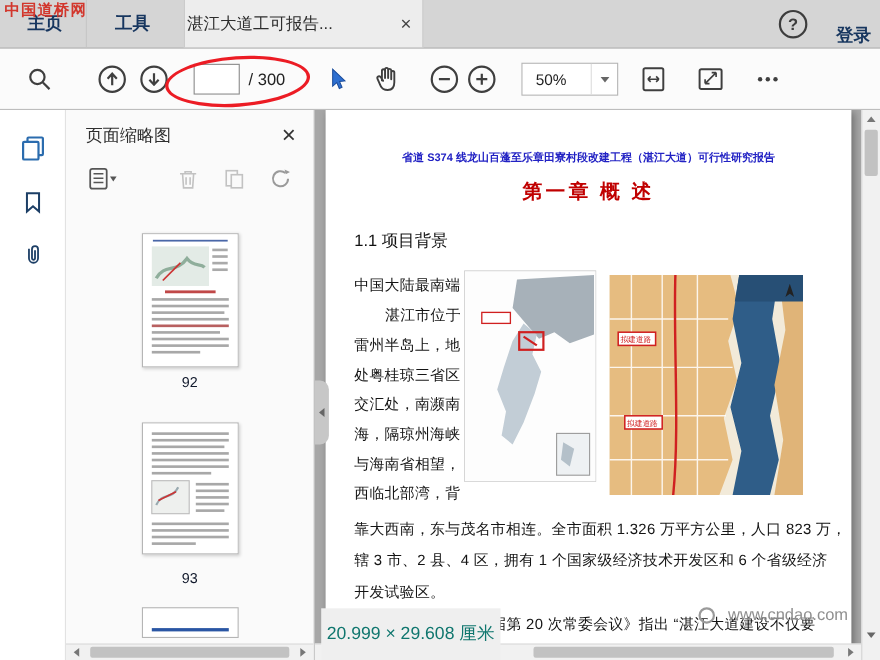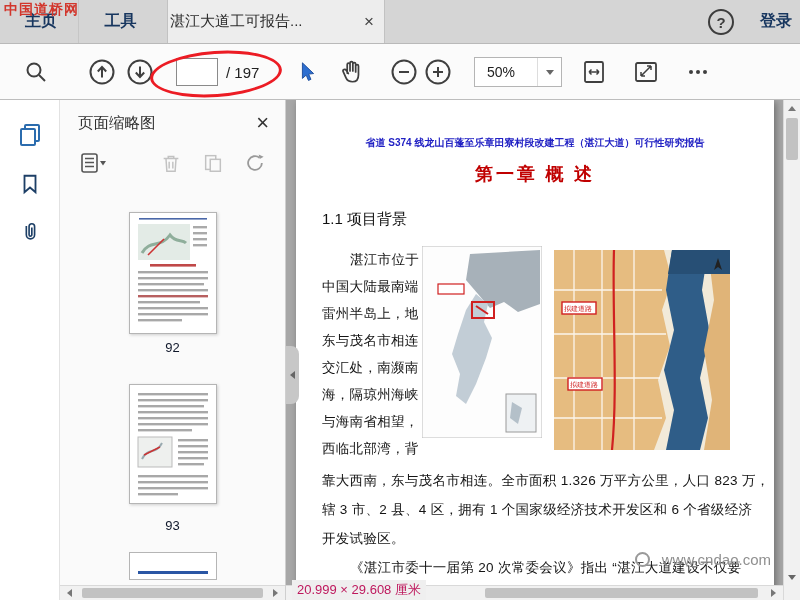--- a/index.html
+++ b/index.html
@@ -8,21 +8,21 @@
 
   
   .tabbar{position:absolute;left:0;top:0;right:0;height:44px;background:#d5d5d5;border-bottom:1px solid #b9b9b9;z-index:5}
   .tab{position:absolute;top:0;height:43px;display:flex;align-items:center;justify-content:center;font-weight:bold;color:#17365f;font-size:16px}
   .tab-home{left:0;width:82px}
   .tab-tools{left:78px;width:84px;border-left:1px solid #c6c6c6}
   .doc-tab{position:absolute;left:167px;top:0;width:218px;height:43px;background:#ededed;display:flex;align-items:center;padding:0 10px 0 2px;font-size:15px;color:#2d2d2d;border-left:1px solid #c2c2c2;border-right:1px solid #c2c2c2}
   .doc-tab .title{flex:1;white-space:nowrap;overflow:hidden}
   .doc-close{font-size:17px;color:#444;margin-left:6px;line-height:1}
   .help-btn{position:absolute;right:66px;top:9px;width:26px;height:26px;border:2px solid #3d3d3d;border-radius:50%;display:flex;align-items:center;justify-content:center;font-weight:bold;color:#3d3d3d;font-size:15px}
-  .login{position:absolute;right:8px;top:0;height:43px;display:flex;align-items:center;font-weight:bold;color:#17365f;font-size:16px}
+  .login{position:absolute;right:8px;top:0;height:43px;display:flex;align-items:flex-end;font-weight:bold;color:#17365f;font-size:16px}
 
   
   .toolbar{position:absolute;left:0;right:0;top:44px;height:56px;background:#fbfbfb;border-bottom:1px solid #bdbdbd;z-index:4}
   .ticon{position:absolute;top:50%;transform:translateY(-50%);display:flex;align-items:center;justify-content:center}
   .page-field{position:absolute;left:176px;top:14px;width:42px;height:28px;background:#fff;border:1px solid #8a8a8a;font-size:14px;text-align:center;color:#222;font-family:inherit}
   .page-total{position:absolute;left:226px;top:0;height:56px;display:flex;align-items:center;font-size:15px;color:#222}
   .red-ellipse{position:absolute;left:150px;top:51px;width:132px;height:46px;border:3px solid #ec1c24;border-radius:50%;transform:rotate(-4deg);z-index:30;pointer-events:none}
   .zoom-box{position:absolute;left:474px;top:13px;width:88px;height:30px;border:1px solid #b5b5b5;background:#fff;display:flex;align-items:center;font-size:14px;color:#222}
   .zoom-box .val{flex:1;padding-left:12px}
   .zoom-box .caret-cell{width:24px;height:100%;display:flex;align-items:center;justify-content:center;border-left:1px solid #ddd}
@@ -65,21 +65,21 @@
   .col-lines{position:absolute;top:146px;left:26px;width:102px}
   .col-lines .ln{height:27px;line-height:27px;font-size:13.5px;color:#141414;white-space:nowrap;letter-spacing:.3px}
   .full-lines{position:absolute;top:366px;left:26px;right:14px}
   .full-lines .ln{height:29px;line-height:29px;font-size:13.5px;color:#141414;white-space:nowrap;letter-spacing:.3px}
   .indent{padding-left:28px}
   .map-left{position:absolute;left:126px;top:146px}
   .map-right{position:absolute;left:258px;top:150px}
 
   
   .site-watermark{position:absolute;left:4px;top:1px;font-size:14px;font-weight:bold;color:#d2362c;z-index:40;letter-spacing:1px}
-  .size-label{position:absolute;left:6px;bottom:0;z-index:7;font-size:13px;color:#be185d;background:#efefef;padding:1px 5px}
+  .size-label{position:absolute;left:6px;bottom:0;z-index:7;font-size:16px;color:#0f766e;background:#efefef;padding:13px 5px}
   .page-watermark{position:absolute;right:12px;bottom:32px;z-index:7;display:flex;align-items:center;gap:12px;font-size:15px;color:#8f8f8f}
   .wm-logo{width:15px;height:15px;border:2px solid #9a9a9a;border-radius:50%;display:inline-block}
 </style>
 </head>
 <body>
 
 <div class="tabbar">
   <div class="tab tab-home">
       <span>主页</span>
     </div>
@@ -112,21 +112,21 @@
       </svg>
   </span>
   <span class="ticon" style="left:126px">
     <svg width="28" height="28" viewBox="0 0 28 28">
         <circle cx="14" cy="14" r="11.5" fill="none" stroke="#3f3f3f" stroke-width="2"></circle>
         <path d="M14 8.5 V18.5 M9.8 14.5 L14 19 L18.2 14.5" fill="none" stroke="#3f3f3f" stroke-width="2"></path>
       </svg>
   </span>
 
   <input class="page-field" value="" style="">
-  <span class="page-total">/ 197</span>
+  <span class="page-total">/ 300</span>
 
   <span class="ticon" style="left:296px">
     <svg width="22" height="24" viewBox="0 0 24 24">
         <path d="M7 2 L7 19 L11.1 15.4 L13.6 21.2 L16.3 20 L13.8 14.3 L19.2 13.7 Z" fill="#2e6fd0" stroke="#1b4c9a" stroke-width="1"></path>
       </svg>
   </span>
   <span class="ticon" style="left:338px">
     <svg width="26" height="26" viewBox="0 0 24 24">
         <path d="M8.5 13 V5 a1.3 1.3 0 0 1 2.6 0 v6 M11.1 11 V3.8 a1.3 1.3 0 0 1 2.6 0 V11 M13.7 11 V4.6 a1.3 1.3 0 0 1 2.6 0 V12 M16.3 12 V6.4 a1.3 1.3 0 0 1 2.6 0 V14.5 q0 6.5 -5.5 6.5 q-4.5 0 -6 -3.5 l-2.6 -5.8 q-0.6 -1.4 0.7 -2 q1.3 -0.6 2.1 0.7 l1.9 3" fill="none" stroke="#3f3f3f" stroke-width="1.6" stroke-linecap="round" stroke-linejoin="round"></path>
       </svg>
@@ -299,24 +299,24 @@
     <div class="collapse-handle">
         <span class="tri-left" style="border-right-color:#666"></span>
       </div>
 
     <div class="pdf-page">
       <div class="doc-header">省道 S374 线龙山百蓬至乐章田寮村段改建工程（湛江大道）可行性研究报告</div>
       <div class="doc-title">第一章 概 述</div>
       <div class="doc-section">1.1 项目背景</div>
 
       <div class="col-lines">
+        <div class="ln">中国大陆最南端</div>
         <div class="ln indent">湛江市位于</div>
-        <div class="ln">中国大陆最南端</div>
         <div class="ln">雷州半岛上，地</div>
-        <div class="ln">东与茂名市相连</div>
+        <div class="ln">处粤桂琼三省区</div>
         <div class="ln">交汇处，南濒南</div>
         <div class="ln">海，隔琼州海峡</div>
         <div class="ln">与海南省相望，</div>
         <div class="ln">西临北部湾，背</div>
       </div>
 
       <svg class="map-left" width="120" height="192" viewBox="0 0 120 192">
         <rect width="120" height="192" fill="#fdfdfd" stroke="#bcbcbc"></rect>
         <path d="M48 8 L118 4 L118 58 L96 66 L82 56 L68 62 L56 48 L44 34 Z" fill="#a7b1b9"></path>
         <path d="M54 48 L66 58 L62 76 L70 92 L64 112 L54 138 L44 158 L34 150 L38 128 L30 108 L36 88 L44 64 Z" fill="#c2cdd6"></path>

